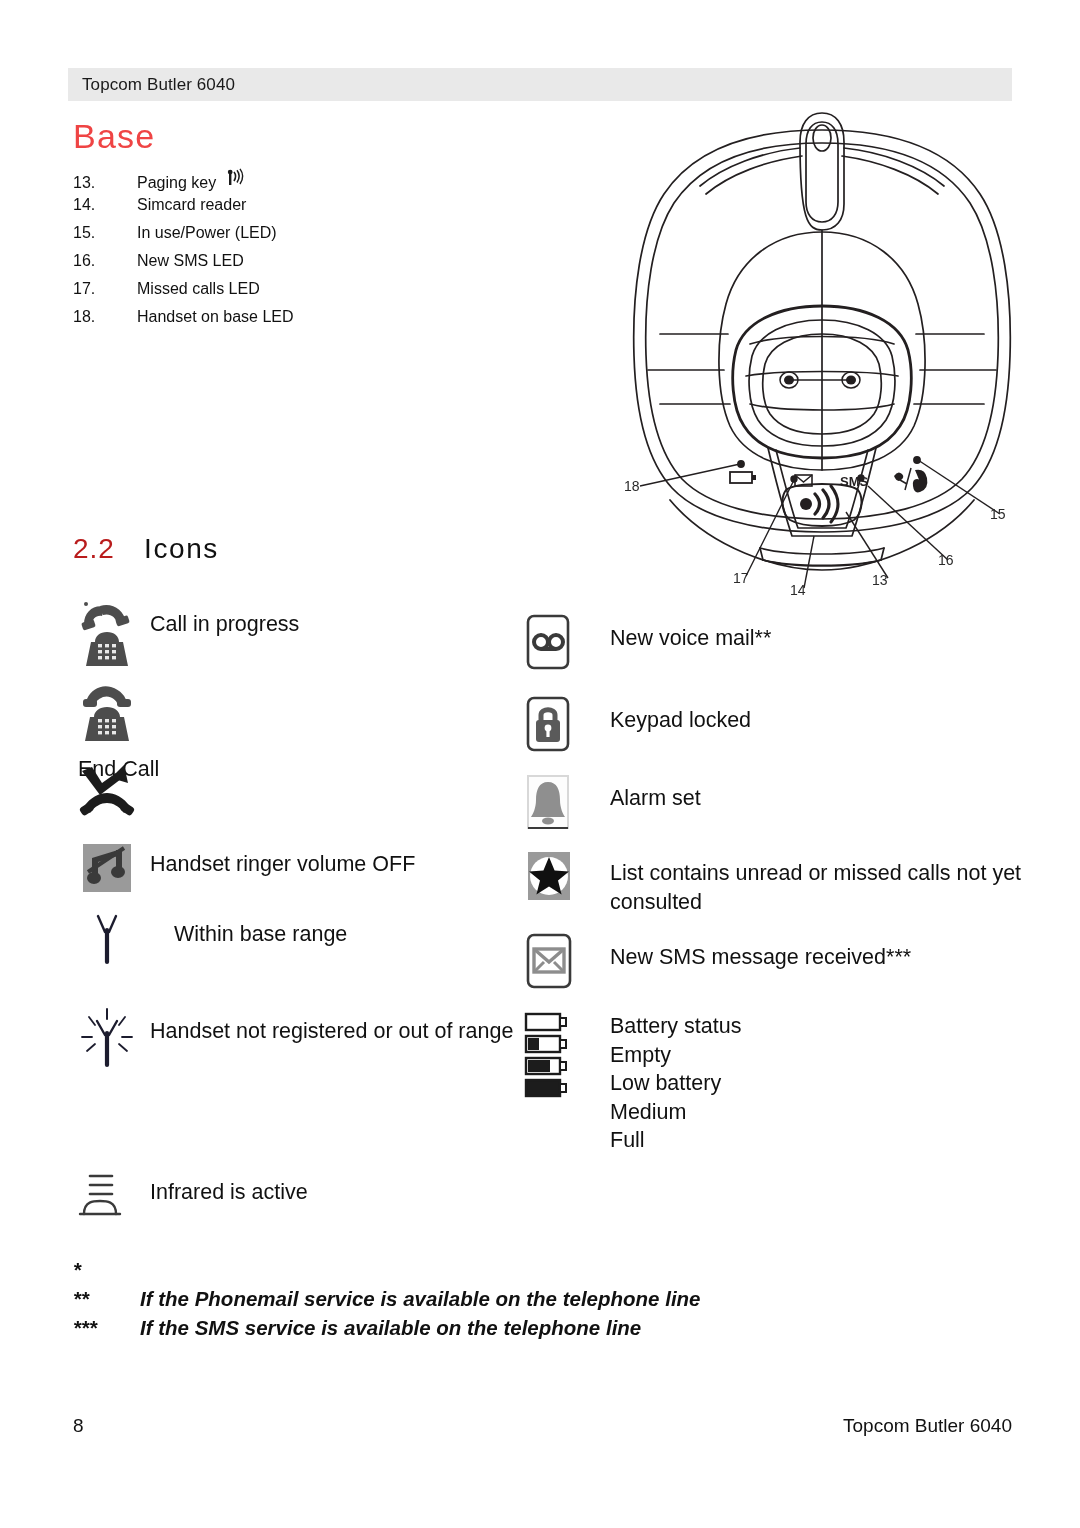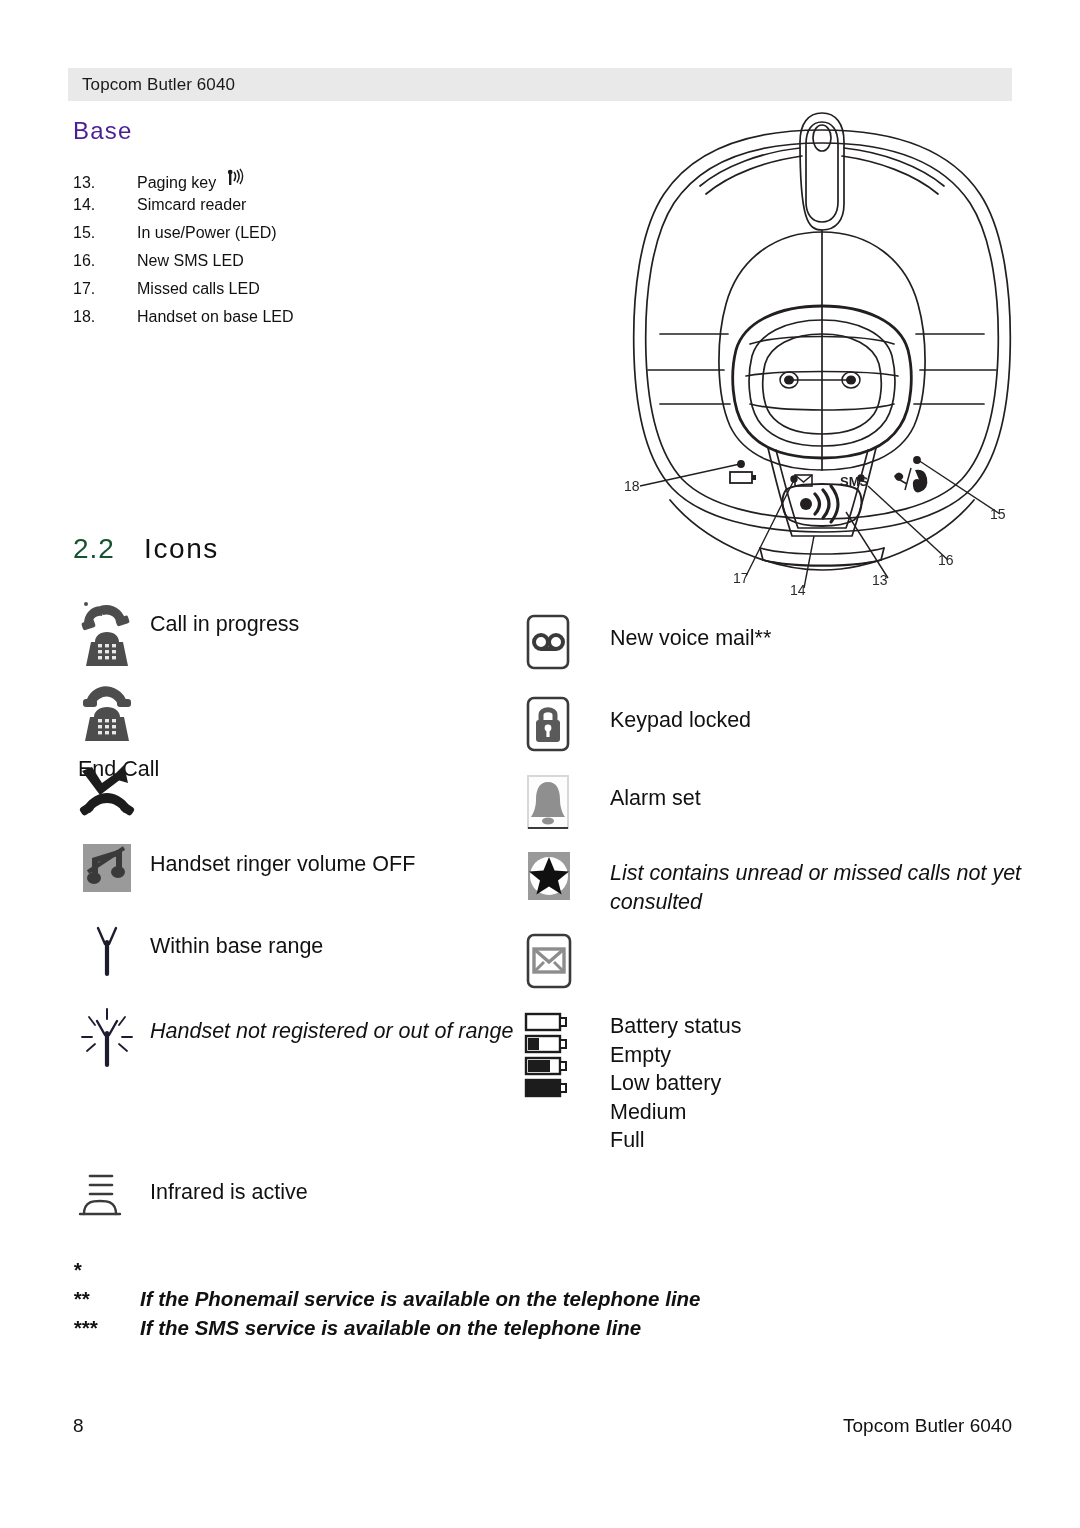--- a/index.html
+++ b/index.html
@@ -30,30 +30,30 @@
     font-size: 17px;
     letter-spacing: .1px;
     color: #1a1a1a;
     white-space: nowrap;
   }
 
   
   .h-base {
     position: absolute;
     left: 73px; top: 117px;
-    font-size: 24px;
+    font-size: 34px;
     letter-spacing: 1.2px;
-    color: #4c1d95;
+    color: #ef4444;
   }
   .h-icons-num {
     position: absolute;
     left: 73px; top: 533px;
     font-size: 28px;
     letter-spacing: 1px;
-    color: #14532d;
+    color: #b91c1c;
   }
   .h-icons-txt {
     position: absolute;
     left: 144px; top: 533px;
     font-size: 28px;
     letter-spacing: 1.6px;
     color: #111;
   }
 
   
@@ -95,21 +95,21 @@
     display: flex;
     justify-content: flex-start;
     align-items: flex-start;
   }
   .icon-label {
     font-size: 21.5px;
     line-height: 29px;
     color: #111;
     padding-top: 10px;
   }
-  .icon-label.multiline { white-space: normal; width: 395px; font-style: italic; }
+  .icon-label.multiline { white-space: normal; width: 395px; }
   .battery-label {
     font-size: 21.5px;
     line-height: 28.5px;
     color: #111;
     padding-top: 2px;
   }
 
   
   .footnotes {
     position: absolute;
@@ -424,21 +424,21 @@
             <path d="M14 18 L20 18 L20 36 L14 36 Z"></path>
             <ellipse cx="16" cy="38" rx="7" ry="6"></ellipse>
             <ellipse cx="40" cy="32" rx="7" ry="6"></ellipse>
           </g>
           <path d="M10 32 L46 8" stroke="#3a3a3a" stroke-width="4" fill="none"></path>
         </svg>
       </div>
       <div class="icon-label">Handset ringer volume OFF</div>
     </div>
 
-    <div class="icon-row" style="top:322px;">
+    <div class="icon-row" style="top:310px;gap:24px;">
       <div class="icon-cell">
         <svg width="58" height="58" viewBox="0 0 58 58">
           <g stroke="#1c1c2e" fill="none" stroke-linecap="round">
             <path d="M20 6 L27 22" stroke-width="2.4"></path>
             <path d="M38 6 L31 22" stroke-width="2.4"></path>
             <path d="M29 20 L29 52" stroke-width="4.2"></path>
           </g>
         </svg>
       </div>
       <div class="icon-label">Within base range</div>
@@ -536,20 +536,21 @@
     <div class="icon-row" style="top:333px;">
       <div class="icon-cell" style="width:86px;">
         <svg width="52" height="60" viewBox="0 0 52 60">
           <rect x="4" y="2" width="42" height="52" rx="6" fill="#ffffff" stroke="#3a3a3a" stroke-width="2.6"></rect>
           <rect x="10" y="16" width="30" height="23" fill="none" stroke="#8d8d8d" stroke-width="3.4"></rect>
           <path d="M10 16 L25 29 L40 16" fill="none" stroke="#8d8d8d" stroke-width="3.4"></path>
           <path d="M10 39 L20 29" fill="none" stroke="#8d8d8d" stroke-width="3"></path>
           <path d="M40 39 L30 29" fill="none" stroke="#8d8d8d" stroke-width="3"></path>
         </svg>
       </div>
+      <div class="icon-label">New SMS message received***</div>
     </div>
 
     <div class="icon-row" style="top:410px;">
       <div class="icon-cell" style="width:86px;">
         <svg width="52" height="100" viewBox="0 0 52 100">
 
           <g>
             <rect x="2" y="4" width="34" height="16" fill="#ffffff" stroke="#1c1c1c" stroke-width="2.4"></rect>
             <rect x="36" y="8" width="6" height="8" fill="#ffffff" stroke="#1c1c1c" stroke-width="2"></rect>
           </g>

